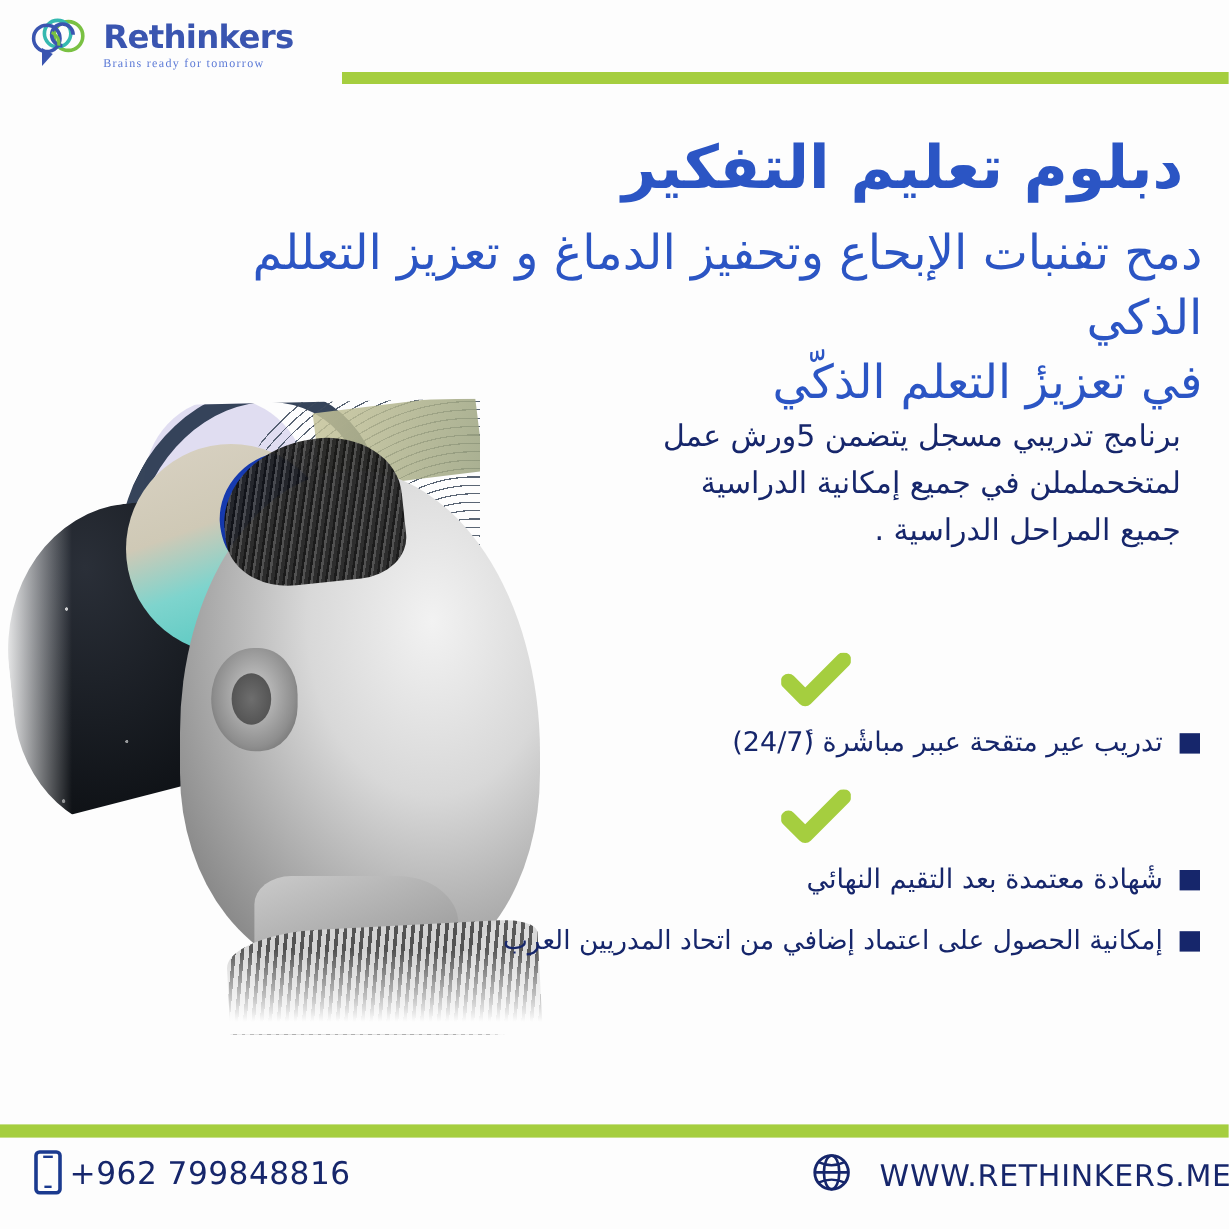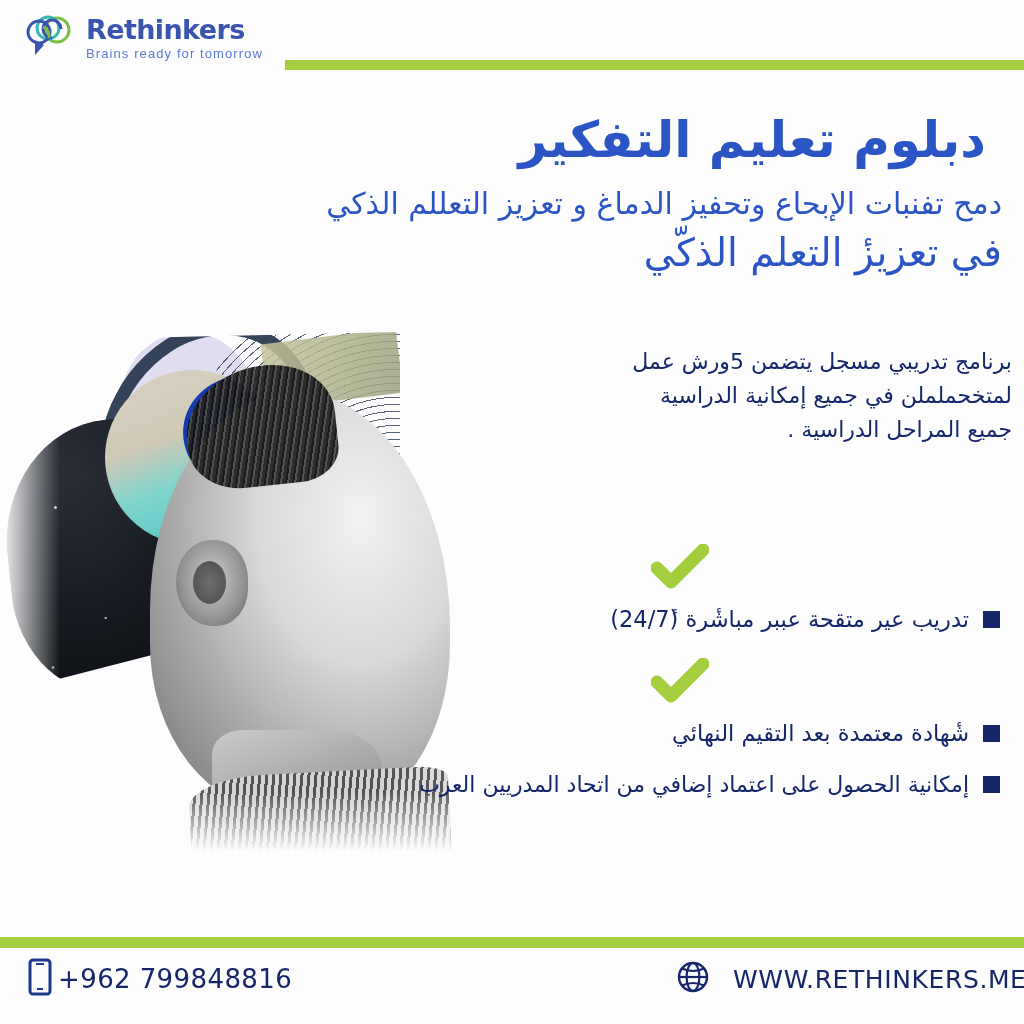--- a/index.html
+++ b/index.html
@@ -15,51 +15,51 @@
 
   
   .logo-block{position:absolute;left:26px;top:14px;display:flex;align-items:center;gap:10px;}
   .logo-mark{width:50px;height:48px;flex:0 0 auto;}
   .logo-text{display:flex;flex-direction:column;line-height:1;}
   .logo-name{
     font-family:"DejaVu Sans","Liberation Sans",sans-serif;
     font-size:27px;font-weight:bold;color:#3a55b0;letter-spacing:-0.6px;
   }
   .logo-tag{
-    font-family:Liberation Sans, sans-serif;
-    font-size:13px;color:#5b79d6;letter-spacing:1.1px;margin-top:4px;
+    font-family:Liberation Serif, serif;
+    font-size:10px;color:#5b79d6;letter-spacing:1.1px;margin-top:4px;
   }
   .top-rule{
     position:absolute;left:285px;top:60px;right:0;height:10px;
     background:#a5ce3f;
   }
 
   
   .headline-wrap{
     position:absolute;right:22px;top:96px;width:880px;
     text-align:right;direction:rtl;
   }
   .headline{
     font-size:50px;font-weight:bold;color:#2b55c4;
     line-height:1.12;margin:16px;letter-spacing:0px;
   }
   .subline{
-    font-size:30px;color:#2b55c4;line-height:1.35;margin:10px 0 0 0;
+    font-size:40px;color:#2b55c4;line-height:1.35;margin:10px 0 0 0;
     font-weight:400;
   }
   .subline2{
     font-size:39px;color:#2b55c4;line-height:1.35;margin:2px 0 0 0;
     font-weight:400;
   }
 
   
   .body-para{
-    position:absolute;right:12px;top:345px;width:600px;
+    position:absolute;right:40px;top:345px;width:600px;
     text-align:right;direction:rtl;
-    font-size:22px;line-height:1.55;color:#16266b;
+    font-size:25px;line-height:1.55;color:#16266b;
   }
 
   
   .features{
     position:absolute;right:24px;top:540px;width:640px;direction:rtl;
   }
   .check-row{display:flex;justify-content:center;padding:4px 0 6px 0;}
   .check-icon{width:58px;height:46px;display:block;}
   .feat-line{
     display:flex;align-items:center;justify-content:flex-start;

